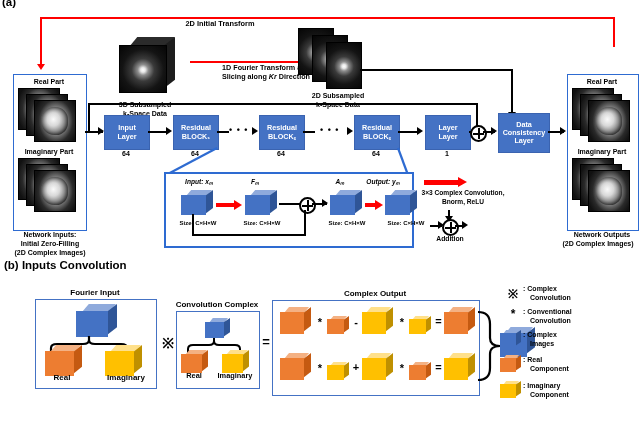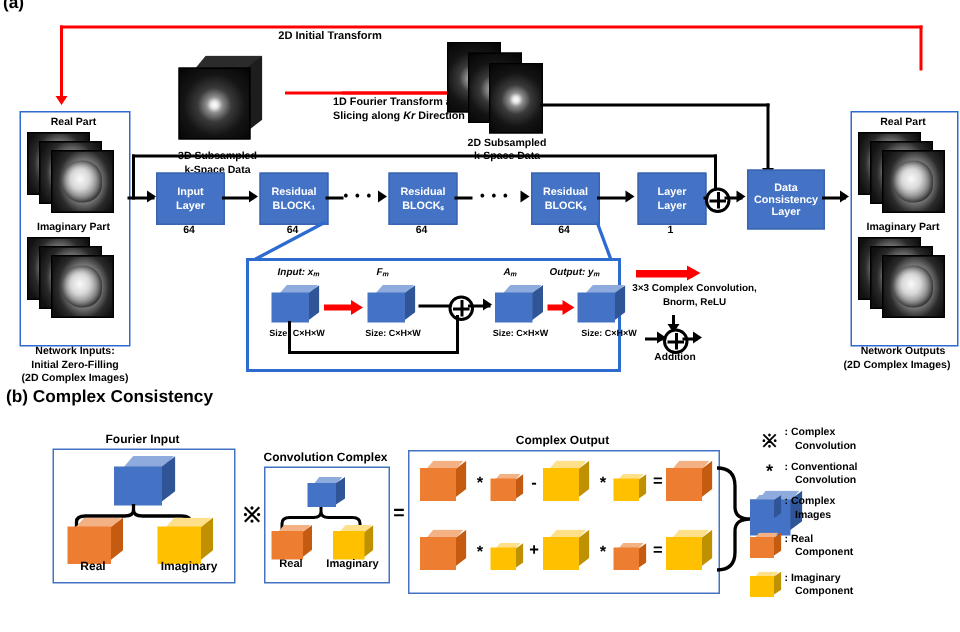--- a/index.html
+++ b/index.html
@@ -256,21 +256,21 @@
 
 <div class="vline" style="left:448px;top:210px;height:11px;"></div>
 <div class="arrowD" style="left:445px;top:216px;"></div>
 <div class="hline" style="left:430px;top:225px;width:12px;"></div>
 <div class="arrowR" style="left:438px;top:221px;"></div>
 <div class="plusnode" style="left:442px;top:219px;"></div>
 <div class="hline" style="left:455px;top:225px;width:10px;"></div>
 <div class="arrowR" style="left:462px;top:221px;"></div>
 <div class="cap" style="left:420px;top:235px;width:60px;font-size:6.8px;">Addition</div>
 
-<div class="btitle" style="left:4px;top:259px;">(b) Complex Consistency</div>
+<div class="btitle" style="left:4px;top:259px;">(b) Inputs Convolution</div>
 
 <div class="cap" style="left:30px;top:288px;width:130px;font-size:8px;">Fourier Input</div>
 <div class="frame2" style="left:35px;top:299px;width:120px;height:88px;"></div>
 <div class="cube" style="left:76px;top:304px;width:44px;height:36px;">
   <div class="t" style="left:6px;top:0;width:34px;height:8px;background:#8FAADC;clip-path:polygon(0 100%,20% 0,100% 0,80% 100%);"></div>
   <div class="s" style="left:31px;top:0;width:10px;height:31px;background:#2F5597;clip-path:polygon(0 25%,100% 0,100% 75%,0 100%);"></div>
   <div class="f" style="left:0;top:7px;width:32px;height:26px;background:#4472C4;"></div>
 </div>
 <svg class="abs" style="left:35px;top:336px;width:120px;height:22px;">
   <path d="M16,20 L16,12 Q16,8 22,8 L48,8 Q54,8 54,4 L54,0 L54,4 Q54,8 60,8 L86,8 Q92,8 92,12 L92,20" fill="none" stroke="#000" stroke-width="2.2"></path>

